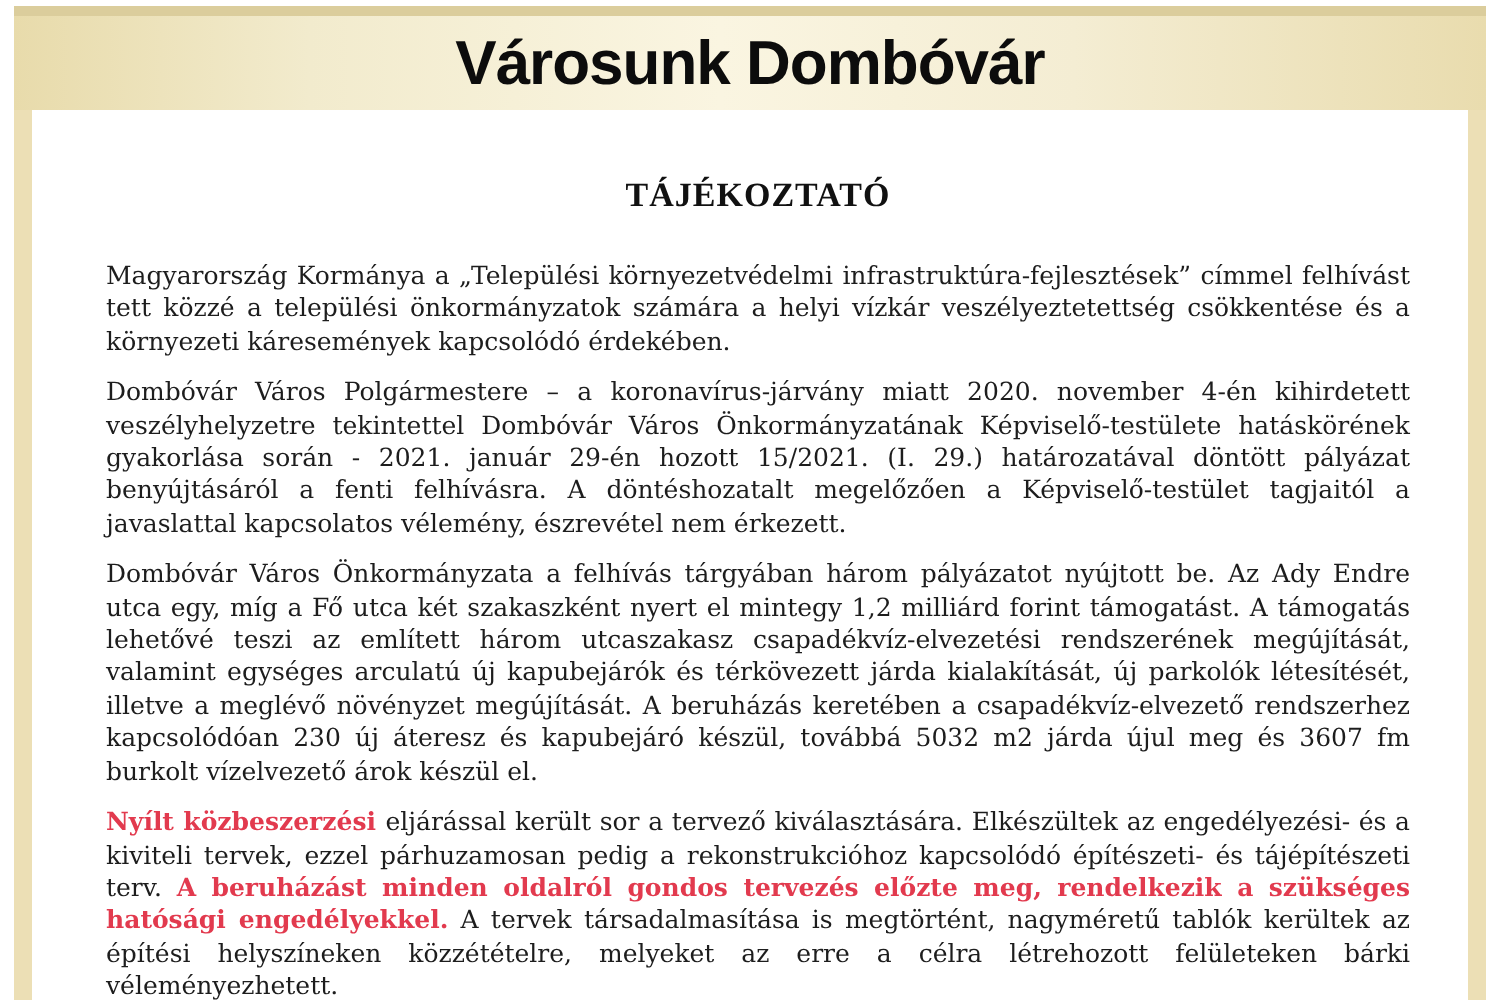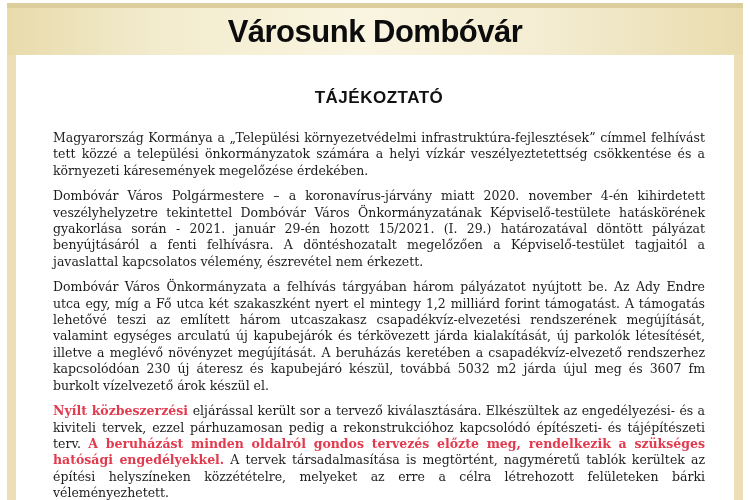--- a/index.html
+++ b/index.html
@@ -32,21 +32,21 @@
     background:var(--border-tan, #ecdfb5);
   }
   .strip-left  { left:7px; }
   .strip-right { right:7px; }
 
   .article {
     position:absolute; left:53px; right:45px; top:55px;
   }
   .article h2 {
     text-align:center;
-    font-family:Liberation Sans, sans-serif;
+    font-family:Liberation Serif, serif;
     font-weight:bold;
     font-size:17px;
     letter-spacing:0.5px;
     color:#111111;
     margin:33px 0 22px 0;
   }
   .article p {
     text-align:justify;
     font-size:12.5px;
     line-height:16.4px;
@@ -63,21 +63,21 @@
   <div class="masthead">
     <h1>Városunk Dombóvár</h1>
   </div>
 
   <div class="strip strip-left"></div>
   <div class="strip strip-right"></div>
 
   <div class="article">
     <h2>TÁJÉKOZTATÓ</h2>
     <div>
-        <p><span class="seg">Magyarország Kormánya a „Települési környezetvédelmi infrastruktúra-fejlesztések” címmel felhívást tett közzé a települési önkormányzatok számára a helyi vízkár veszélyeztetettség csökkentése és a környezeti káresemények megelőzése érdekében.</span></p>
+        <p><span class="seg">Magyarország Kormánya a „Települési környezetvédelmi infrastruktúra-fejlesztések” címmel felhívást tett közzé a települési önkormányzatok számára a helyi vízkár veszélyeztetettség csökkentése és a környezeti káresemények kapcsolódó érdekében.</span></p>
         <p><span class="seg">Dombóvár Város Polgármestere – a koronavírus-járvány miatt 2020. november 4-én kihirdetett veszélyhelyzetre tekintettel Dombóvár Város Önkormányzatának Képviselő-testülete hatáskörének gyakorlása során - 2021. január 29-én hozott 15/2021. (I. 29.) határozatával döntött pályázat benyújtásáról a fenti felhívásra. A döntéshozatalt megelőzően a Képviselő-testület tagjaitól a javaslattal kapcsolatos vélemény, észrevétel nem érkezett.</span></p>
         <p><span class="seg">Dombóvár Város Önkormányzata a felhívás tárgyában három pályázatot nyújtott be. Az Ady Endre utca egy, míg a Fő utca két szakaszként nyert el mintegy 1,2 milliárd forint támogatást. A támogatás lehetővé teszi az említett három utcaszakasz csapadékvíz-elvezetési rendszerének megújítását, valamint egységes arculatú új kapubejárók és térkövezett járda kialakítását, új parkolók létesítését, illetve a meglévő növényzet megújítását. A beruházás keretében a csapadékvíz-elvezető rendszerhez kapcsolódóan 230 új áteresz és kapubejáró készül, továbbá 5032 m2 járda újul meg és 3607 fm burkolt vízelvezető árok készül el.</span></p>
         <p><span class="seg-red">Nyílt közbeszerzési </span><span class="seg">eljárással került sor a tervező kiválasztására. Elkészültek az engedélyezési- és a kiviteli tervek, ezzel párhuzamosan pedig a rekonstrukcióhoz kapcsolódó építészeti- és tájépítészeti terv. </span><span class="seg-red">A beruházást minden oldalról gondos tervezés előzte meg, rendelkezik a szükséges hatósági engedélyekkel.</span><span class="seg"> A tervek társadalmasítása is megtörtént, nagyméretű tablók kerültek az építési helyszíneken közzétételre, melyeket az erre a célra létrehozott felületeken bárki véleményezhetett.</span></p>
         <p><span class="seg">Az Önkormányzat a meglévő fasorok állapotának felmérésére erdőmérnök igazságügyi szakértőt is felkért. A szakértő szakvéleménye is alátámasztotta, hogy a területen található fasorok cseréje halaszthatatlanná vált.</span></p>
       </div>
   </div>
 
 </div>
 
 </body></html>

